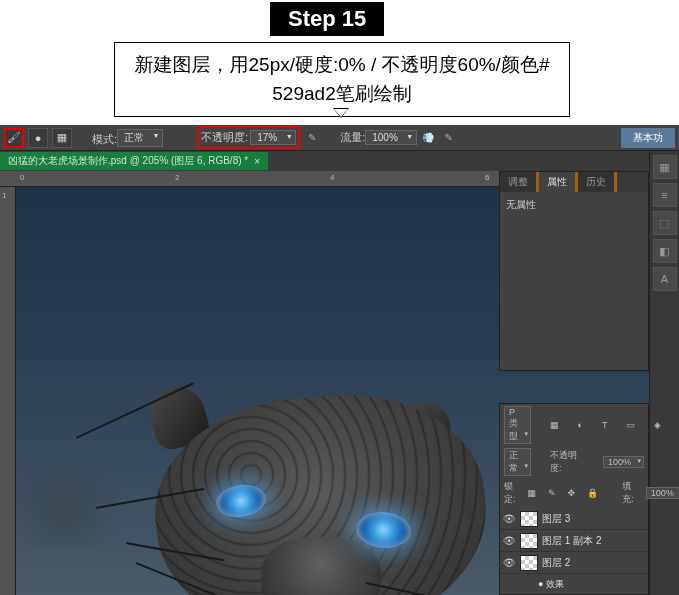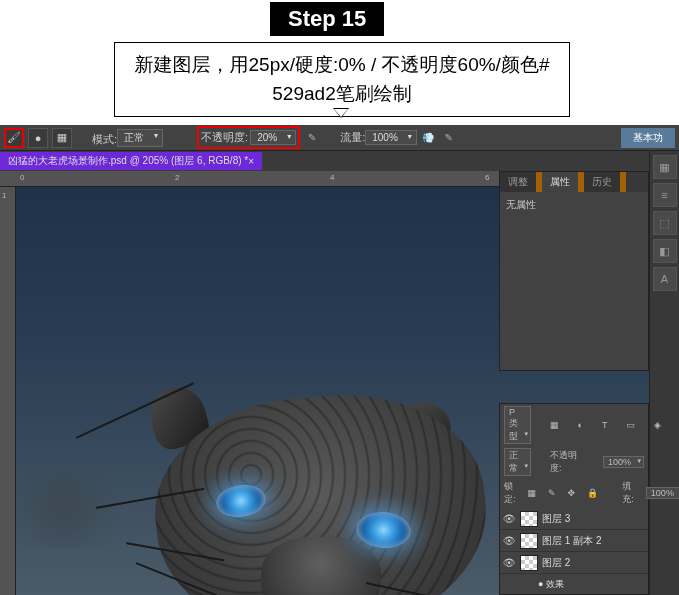--- a/index.html
+++ b/index.html
@@ -12,41 +12,41 @@
 .toolbar{height:26px;background:#424242;border-bottom:1px solid #222;display:flex;align-items:center;padding:0 4px;gap:4px}
 .tool-icon{width:20px;height:20px;display:inline-flex;align-items:center;justify-content:center;background:#3a3a3a;border:1px solid #555}
 .red-box{border:2px solid #e00!important}
 .tool-sel{padding:2px 4px}
 .mode-grp{display:flex;align-items:flex-end;gap:0;margin-left:16px}
 .dd{background:#4a4a4a;border:1px solid #666;padding:1px 18px 1px 6px;font-size:10px;color:#ddd;position:relative}
 .dd::after{content:"▾";position:absolute;right:4px;top:1px;font-size:8px}
 .opacity-grp{display:flex;align-items:center;gap:2px;margin-left:30px;padding:2px}
 .sm-icon{width:16px;height:16px;display:inline-flex;align-items:center;justify-content:center;color:#aaa;font-size:10px}
 .tab-bar{height:20px;background:#3a3a3a;display:flex;align-items:center}
-.doc-tab{background:#6d28d9;padding:2px 8px;font-size:10px;color:#ddd;display:flex;align-items:center;}
+.doc-tab{background:#15803d;padding:2px 8px;font-size:10px;color:#ddd;display:flex;align-items:center;gap:6px}
 .ruler-h{height:16px;background:#535353;border-bottom:1px solid #222;position:relative;font-size:8px;color:#bbb}
 .ruler-h span{position:absolute;top:2px}
 .ruler-v{width:16px;background:#535353;border-right:1px solid #222;position:absolute;left:0;top:62px;bottom:0;font-size:8px;color:#bbb}
 .ruler-v span{position:absolute;left:2px}
 .canvas{position:absolute;left:16px;top:62px;right:0;bottom:0;background:#1a2a3a;overflow:hidden}
 .sky{position:absolute;inset:0;background:linear-gradient(180deg,#1e3248 0%,#2a3d52 40%,#3a4d5f 70%,#4a5a68 100%)}
 .cloud{position:absolute;left:0;top:280px;width:120px;height:80px;background:radial-gradient(circle at 40% 50%,rgba(60,70,78,0.8),transparent 70%)}
 .tiger{position:absolute;left:50px;top:180px;width:460px;height:270px}
 .head{position:absolute;left:90px;top:30px;width:330px;height:240px;background:radial-gradient(ellipse at 50% 40%,#5a5a5a,#2a2a2a);border-radius:45% 45% 50% 50%;transform:rotate(-5deg)}
 .head::before{content:"";position:absolute;inset:0;background:repeating-radial-gradient(circle at 30% 30%,transparent 0,transparent 8px,rgba(0,0,0,0.3) 10px,transparent 12px);border-radius:inherit}
 .ear-l{position:absolute;left:85px;top:20px;width:55px;height:60px;background:linear-gradient(135deg,#4a4a4a,#1a1a1a);border-radius:50% 50% 30% 30%;transform:rotate(-15deg)}
 .ear-r{position:absolute;left:330px;top:35px;width:55px;height:55px;background:linear-gradient(135deg,#4a4a4a,#1a1a1a);border-radius:50% 50% 30% 30%;transform:rotate(20deg)}
 .eye{position:absolute;width:50px;height:32px;border-radius:50%;background:radial-gradient(circle at 50% 50%,#8fd4ff 0%,#3a9de0 30%,#1560a8 60%,rgba(20,60,120,0.3) 100%);box-shadow:0 0 20px 6px rgba(82,154,210,0.7),inset 0 0 8px rgba(255,255,255,0.6)}
 .eye-l{left:150px;top:118px;transform:rotate(-8deg)}
 .eye-r{left:290px;top:145px;width:55px;height:36px;transform:rotate(5deg)}
 .whisker{position:absolute;height:2px;background:#1a1a1a;border-radius:2px;transform-origin:left center}
 .snout{position:absolute;left:195px;top:170px;width:120px;height:90px;background:radial-gradient(ellipse at 50% 30%,#606060,#252525);border-radius:40% 40% 50% 50%}
 .panel{position:absolute;background:#424242;border:1px solid #222;font-size:10px}
 .panel-tabs{display:flex;background:#383838;height:20px;align-items:flex-end}
-.ptab{padding:3px 8px;color:#999;background:#323232;border-right:6px solid #a16207}
+.ptab{padding:3px 8px;color:#999;background:#323232;border-right:3px solid #a16207}
 .ptab.active{background:#424242;color:#ddd}
 .panel-body{padding:6px}
 .right-strip{position:absolute;right:0;top:26px;width:30px;bottom:0;background:#383838;border-left:1px solid #222}
 .right-strip .ic{width:24px;height:24px;margin:4px auto;background:#4a4a4a;border:1px solid #555;display:flex;align-items:center;justify-content:center;font-size:11px;color:#999}
 .props-panel{right:30px;top:46px;width:150px;height:200px}
 .layers-panel{right:30px;top:278px;width:150px;height:192px}
 .layer-row{display:flex;align-items:center;height:22px;border-bottom:1px solid #333;padding:0 2px;gap:4px}
 .eye-ic{width:14px;text-align:center;color:#ccc;font-size:10px}
 .thumb{width:18px;height:16px;background:#888;border:1px solid #222}
 .thumb.trans{background:repeating-conic-gradient(#ccc 0 25%,#fff 0 50%) 0 0/8px 8px}
@@ -73,21 +73,21 @@
   <div class="toolbar">
     <span class="tool-icon red-box tool-sel">🖌</span>
     <span class="tool-icon">●</span>
     <span class="tool-icon">▦</span>
     <div class="mode-grp">
       <span>模式:</span>
       <span class="dd">正常</span>
     </div>
     <div class="opacity-grp red-box">
       <span>不透明度:</span>
-      <span class="dd">20%</span>
+      <span class="dd">17%</span>
     </div>
     <span class="sm-icon">✎</span>
     <div class="mode-grp">
       <span>流量:</span>
       <span class="dd">100%</span>
     </div>
     <span class="sm-icon">💨</span>
     <span class="sm-icon">✎</span>
     <div style="flex:1"></div>
     <span style="background:#5a7a9a;color:#fff;padding:3px 12px;font-size:10px">基本功</span>

